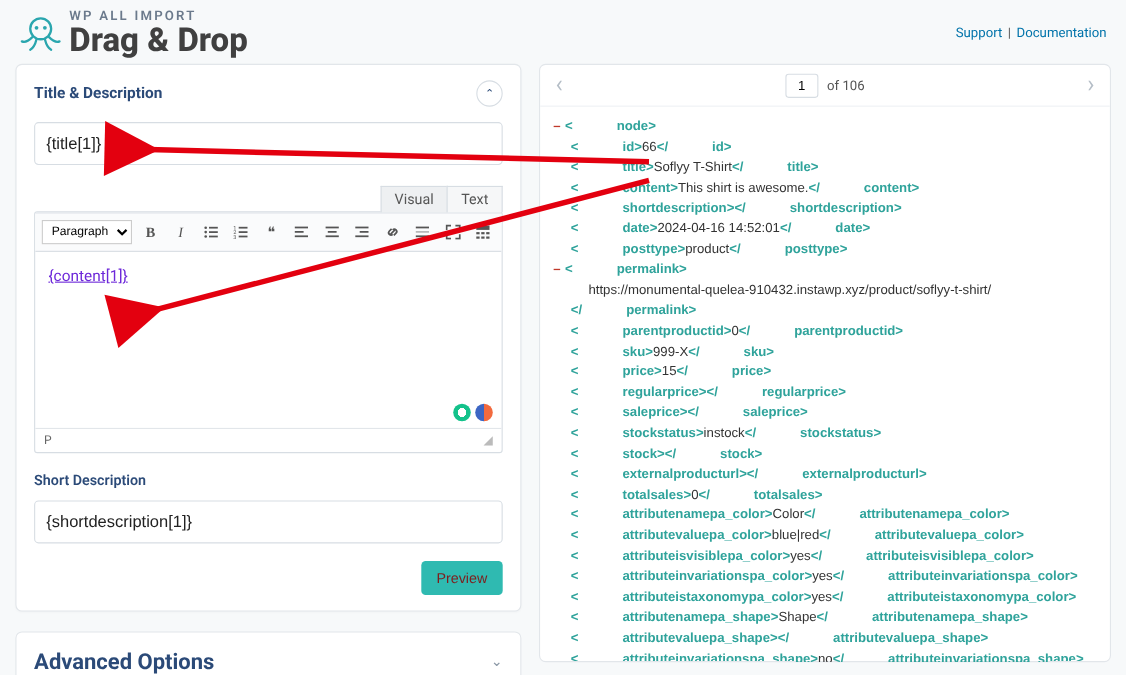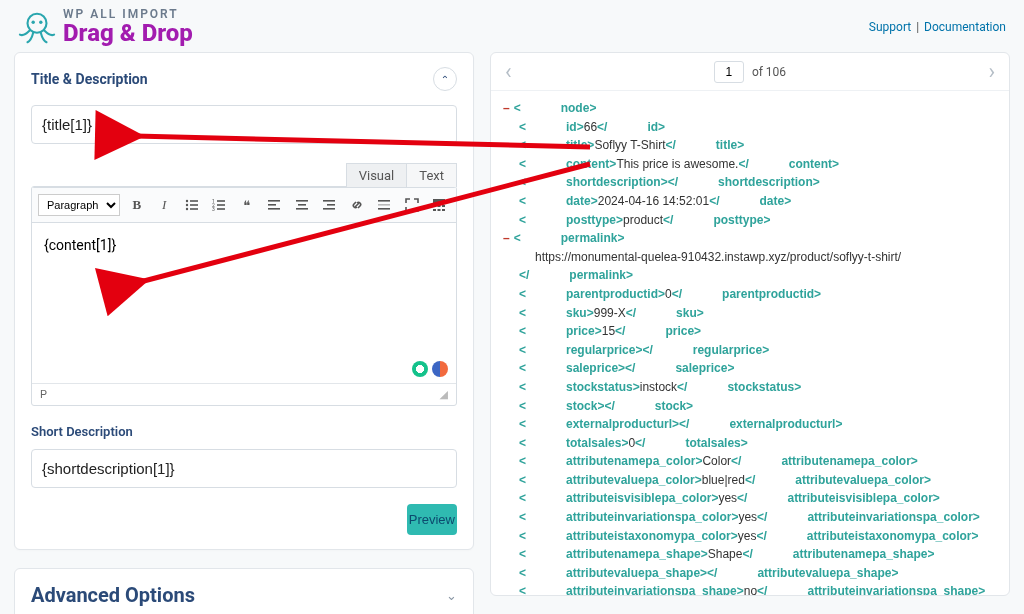--- a/index.html
+++ b/index.html
@@ -29,23 +29,23 @@
     color: #2aa6ae;
   }
   .brand-text { line-height: 1.05; }
   .brand-top {
     font-size: 12px;
     letter-spacing: 2px;
     color: #6b7a8c;
     font-weight: 600;
   }
   .brand-main {
-    font-size: 24px;
+    font-size: 30px;
     font-weight: 800;
-    color: #a21caf;
+    color: #404040;
   }
   .top-links {
     font-size: 12px;
     color: #0073aa;
   }
   .top-links a { color: #0073aa; text-decoration: none; cursor: pointer; }
   .top-links .sep { color: #555; margin: 0 2px; }
 
   .columns {
     display: flex;
@@ -147,22 +147,23 @@
     color: #555;
     cursor: pointer;
     border-radius: 2px;
   }
   .tbtn.bold { font-weight: 900; font-family: "Times New Roman", serif; }
   .tbtn.italic { font-style: italic; font-family: "Times New Roman", serif; }
   .editor-body {
     padding: 14px 12px;
     min-height: 160px;
     font-size: 14px;
-    color: #000000;
+    color: #6d28d9;
     position: relative;
+    text-decoration: underline;
   }
   .editor-footer {
     border-top: 1px solid #e2e6ea;
     padding: 4px 8px;
     font-size: 11px;
     color: #666;
     display: flex;
     justify-content: space-between;
     align-items: center;
   }
@@ -178,24 +179,24 @@
   }
   .preview-row {
     display: flex;
     justify-content: flex-end;
     margin-top: 16px;
     align-items: center;
     gap: 6px;
   }
   .preview-btn {
     background: #2fbab1;
-    color: #0c4a6e;
+    color: #7f1d1d;
     border: none;
     border-radius: 4px;
-    padding: 8px 2px;
+    padding: 8px 14px;
     font-size: 13px;
     cursor: pointer;
     text-align: center;
   }
   .adv-panel {
     background: #fff;
     border: 1px solid #e2e6ea;
     border-radius: 6px;
     padding: 14px 16px;
     display: flex;
@@ -427,21 +428,21 @@
       </div>
       <div class="pager-nav">
         <span>›</span>
       </div>
     </div>
 
     <div class="xml-tree" id="xml-tree">
         <div class="xml-line"><span class="minus">–</span><span class="bracket">&lt;</span><span class="tag">node</span><span class="bracket">&gt;</span></div>
         <div class="xml-line indent1"><span class="bracket">&lt;</span><span class="tag">id</span><span class="bracket">&gt;</span><span class="textval">66</span><span class="bracket">&lt;/</span><span class="tag">id</span><span class="bracket">&gt;</span></div>
         <div class="xml-line indent1"><span class="bracket">&lt;</span><span class="tag">title</span><span class="bracket">&gt;</span><span class="textval">Soflyy T-Shirt</span><span class="bracket">&lt;/</span><span class="tag">title</span><span class="bracket">&gt;</span></div>
-        <div class="xml-line indent1"><span class="bracket">&lt;</span><span class="tag">content</span><span class="bracket">&gt;</span><span class="textval">This price is awesome.</span><span class="bracket">&lt;/</span><span class="tag">content</span><span class="bracket">&gt;</span></div>
+        <div class="xml-line indent1"><span class="bracket">&lt;</span><span class="tag">content</span><span class="bracket">&gt;</span><span class="textval">This shirt is awesome.</span><span class="bracket">&lt;/</span><span class="tag">content</span><span class="bracket">&gt;</span></div>
         <div class="xml-line indent1"><span class="bracket">&lt;</span><span class="tag">shortdescription</span><span class="bracket">&gt;</span><span class="textval"></span><span class="bracket">&lt;/</span><span class="tag">shortdescription</span><span class="bracket">&gt;</span></div>
         <div class="xml-line indent1"><span class="bracket">&lt;</span><span class="tag">date</span><span class="bracket">&gt;</span><span class="textval">2024-04-16 14:52:01</span><span class="bracket">&lt;/</span><span class="tag">date</span><span class="bracket">&gt;</span></div>
         <div class="xml-line indent1"><span class="bracket">&lt;</span><span class="tag">posttype</span><span class="bracket">&gt;</span><span class="textval">product</span><span class="bracket">&lt;/</span><span class="tag">posttype</span><span class="bracket">&gt;</span></div>
         <div class="xml-line indent1"><span class="minus" style="margin-left:-16px;">–</span><span class="bracket">&lt;</span><span class="tag">permalink</span><span class="bracket">&gt;</span></div>
         <div class="xml-line indent2 wrap">https://monumental-quelea-910432.instawp.xyz/product/soflyy-t-shirt/</div>
         <div class="xml-line indent1"><span class="bracket">&lt;/</span><span class="tag">permalink</span><span class="bracket">&gt;</span></div>
         <div class="xml-line indent1"><span class="bracket">&lt;</span><span class="tag">parentproductid</span><span class="bracket">&gt;</span><span class="textval">0</span><span class="bracket">&lt;/</span><span class="tag">parentproductid</span><span class="bracket">&gt;</span></div>
         <div class="xml-line indent1"><span class="bracket">&lt;</span><span class="tag">sku</span><span class="bracket">&gt;</span><span class="textval">999-X</span><span class="bracket">&lt;/</span><span class="tag">sku</span><span class="bracket">&gt;</span></div>
         <div class="xml-line indent1"><span class="bracket">&lt;</span><span class="tag">price</span><span class="bracket">&gt;</span><span class="textval">15</span><span class="bracket">&lt;/</span><span class="tag">price</span><span class="bracket">&gt;</span></div>
         <div class="xml-line indent1"><span class="bracket">&lt;</span><span class="tag">regularprice</span><span class="bracket">&gt;</span><span class="textval"></span><span class="bracket">&lt;/</span><span class="tag">regularprice</span><span class="bracket">&gt;</span></div>

